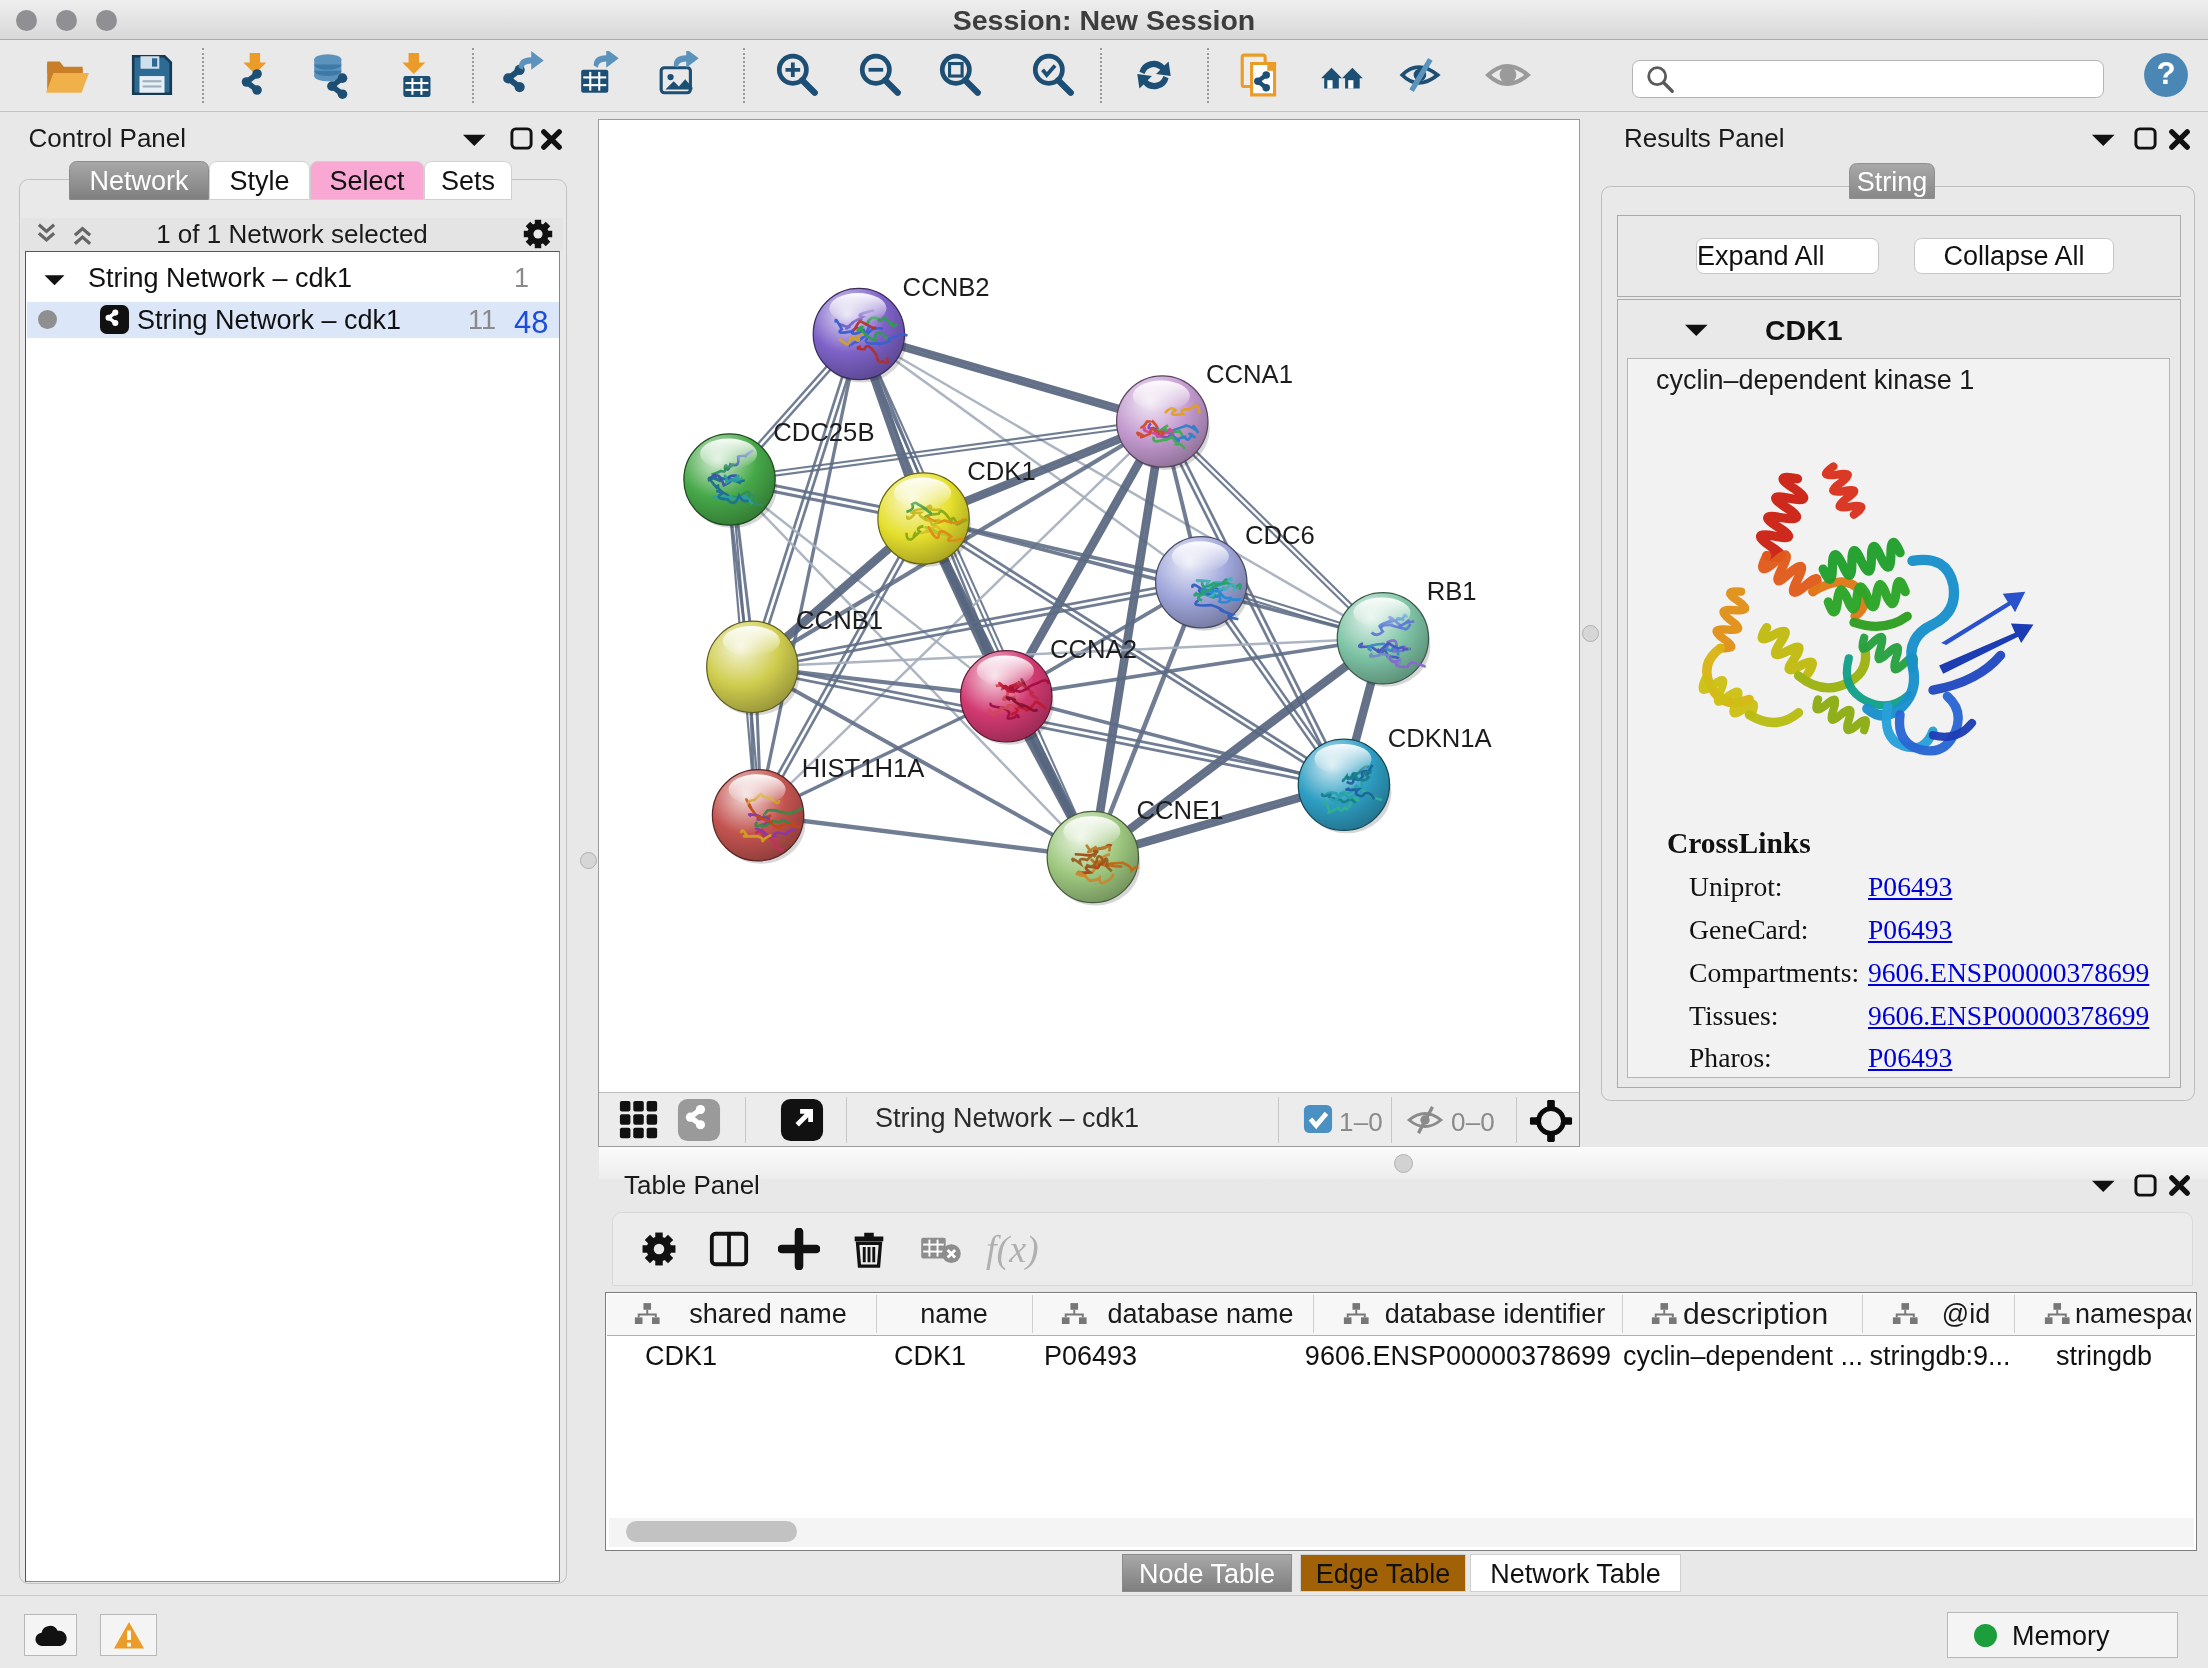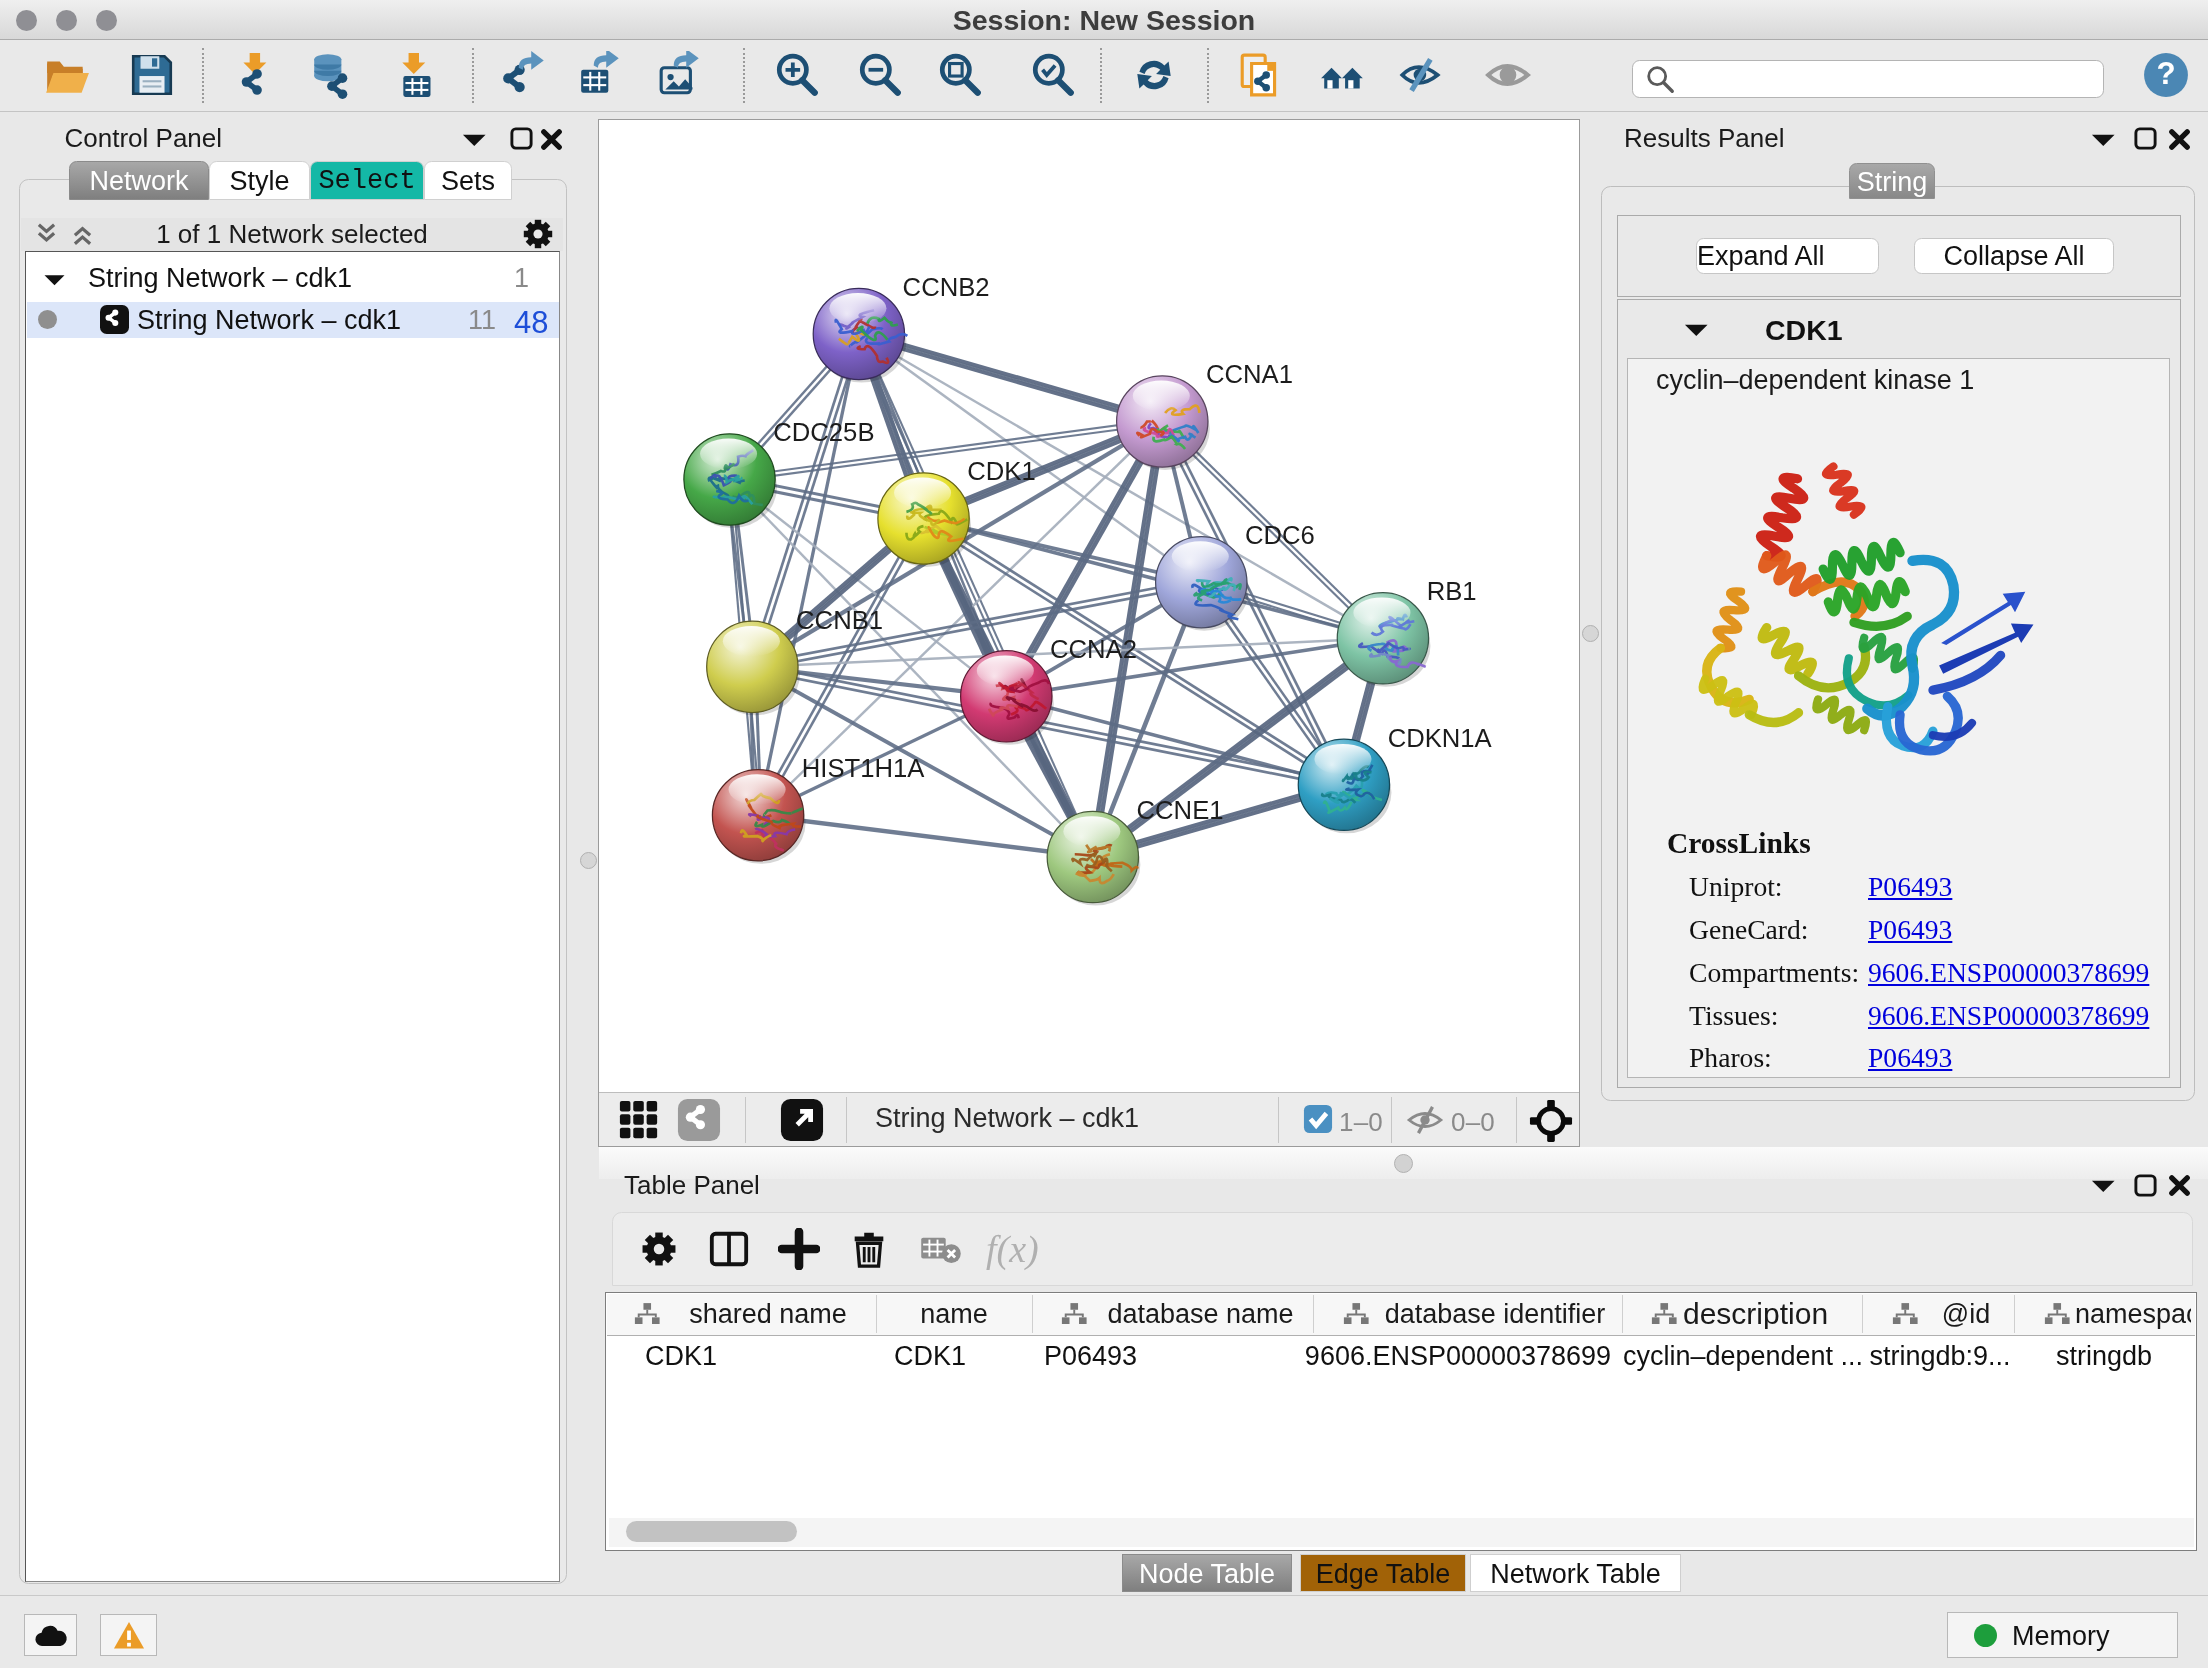--- a/index.html
+++ b/index.html
@@ -140,34 +140,34 @@
 <div style="position:absolute;left:472px;top:48px;height:55px;width:0;border-left:2.9px dotted #9a9a9a;"></div>
 <div style="position:absolute;left:743px;top:48px;height:55px;width:0;border-left:2.9px dotted #9a9a9a;"></div>
 <div style="position:absolute;left:1100px;top:48px;height:55px;width:0;border-left:2.9px dotted #9a9a9a;"></div>
 <div style="position:absolute;left:1207px;top:48px;height:55px;width:0;border-left:2.9px dotted #9a9a9a;"></div>
 <div style="position:absolute;left:1632px;top:60px;width:470px;height:36px;background:#fff;border:1.9px solid #b4b4b4;border-radius:7.6px;"></div>
 <div style="position:absolute;left:1644px;top:63px;width:32px;height:32px;"><svg width="32" height="32" viewBox="0 0 34 34">
       <circle cx="14" cy="14" r="9" fill="none" stroke="#5a5a5a" stroke-width="3"></circle>
       <line x1="21" y1="21" x2="30" y2="30" stroke="#5a5a5a" stroke-width="3.6" stroke-linecap="round"></line>
     </svg></div>
 <div style="position:absolute;left:2.9px;top:112px;width:596px;height:1483px;background:#e8e8e8;"></div>
-<div style="position:absolute;left:28.5px;top:124px;height:28.5px;line-height:28.5px;font-size:26px;color:#1a1a1a;margin-left:36px;">Control Panel</div>
+<div style="position:absolute;left:28.5px;top:124px;height:28.5px;line-height:28.5px;font-size:26px;color:#1a1a1a;">Control Panel</div>
 <div style="position:absolute;left:460px;top:131px;"><svg width="28.5" height="17" viewBox="0 0 30 18">
       <path d="M3 4 h24 l-12 12 z" fill="#111"></path>
     </svg></div>
 <div style="position:absolute;left:509px;top:126px;"><svg width="25" height="25" viewBox="0 0 26 26">
       <rect x="3" y="3" width="20" height="20" rx="4" fill="none" stroke="#111" stroke-width="3"></rect>
     </svg></div>
 <div style="position:absolute;left:538px;top:126px;"><svg width="27" height="27" viewBox="0 0 28 28">
       <path d="M6 6 L22 22 M22 6 L6 22" stroke="#111" stroke-width="5.5" stroke-linecap="round"></path>
     </svg></div>
 <div style="position:absolute;left:19px;top:179px;width:546px;height:1403px;background:#e9e9e9;border:1.9px solid #c2c2c2;border-radius:9.5px;"></div>
 <div style="position:absolute;left:69px;top:161px;width:140px;height:39px;line-height:39px;text-align:center;font-size:27px;background:linear-gradient(#a8a8a8,#7f7f7f);color:#fff;border:1px solid #8b8b8b;border-radius:7.6px 7.6px 0 0;box-sizing:border-box;">Network</div>
 <div style="position:absolute;left:209px;top:161px;width:101px;height:39px;line-height:39px;text-align:center;font-size:27px;background:#fff;color:#111;border:1px solid #d0d0d0;border-radius:7.6px 7.6px 0 0;box-sizing:border-box;">Style</div>
-<div style="position:absolute;left:310px;top:161px;width:114px;height:39px;line-height:39px;text-align:center;font-size:27px;background:#14b8a6;color:#111;border:1px solid #d0d0d0;border-radius:7.6px 7.6px 0 0;box-sizing:border-box;font-family:Liberation Mono, monospace;">Select</div>
+<div style="position:absolute;left:310px;top:161px;width:114px;height:39px;line-height:39px;text-align:center;font-size:27px;background:#f9a8d4;color:#111;border:1px solid #d0d0d0;border-radius:7.6px 7.6px 0 0;box-sizing:border-box;">Select</div>
 <div style="position:absolute;left:424px;top:161px;width:88px;height:39px;line-height:39px;text-align:center;font-size:27px;background:#fff;color:#111;border:1px solid #d0d0d0;border-radius:7.6px 7.6px 0 0;box-sizing:border-box;">Sets</div>
 <div style="position:absolute;left:21px;top:218px;width:542px;height:33px;background:#e4e4e4;"></div>
 <div style="position:absolute;left:34px;top:220px;"><svg width="25" height="28.5" viewBox="0 0 24 30">
       <path d="M4 5 l8 7 8 -7 M4 14 l8 7 8 -7" fill="none" stroke="#666" stroke-width="3.4"></path>
     </svg></div>
 <div style="position:absolute;left:70px;top:220px;"><svg width="25" height="28.5" viewBox="0 0 24 30">
       <path d="M4 16 l8 -7 8 7 M4 25 l8 -7 8 7" fill="none" stroke="#666" stroke-width="3.4"></path>
     </svg></div>
 <div style="position:absolute;left:21px;top:218px;width:542px;height:33px;line-height:33px;text-align:center;font-size:26px;color:#1a1a1a;">1 of 1 Network selected</div>
 <div style="position:absolute;left:519px;top:215px;width:38px;height:38px;"><svg width="38" height="38" viewBox="0 0 46 46">

